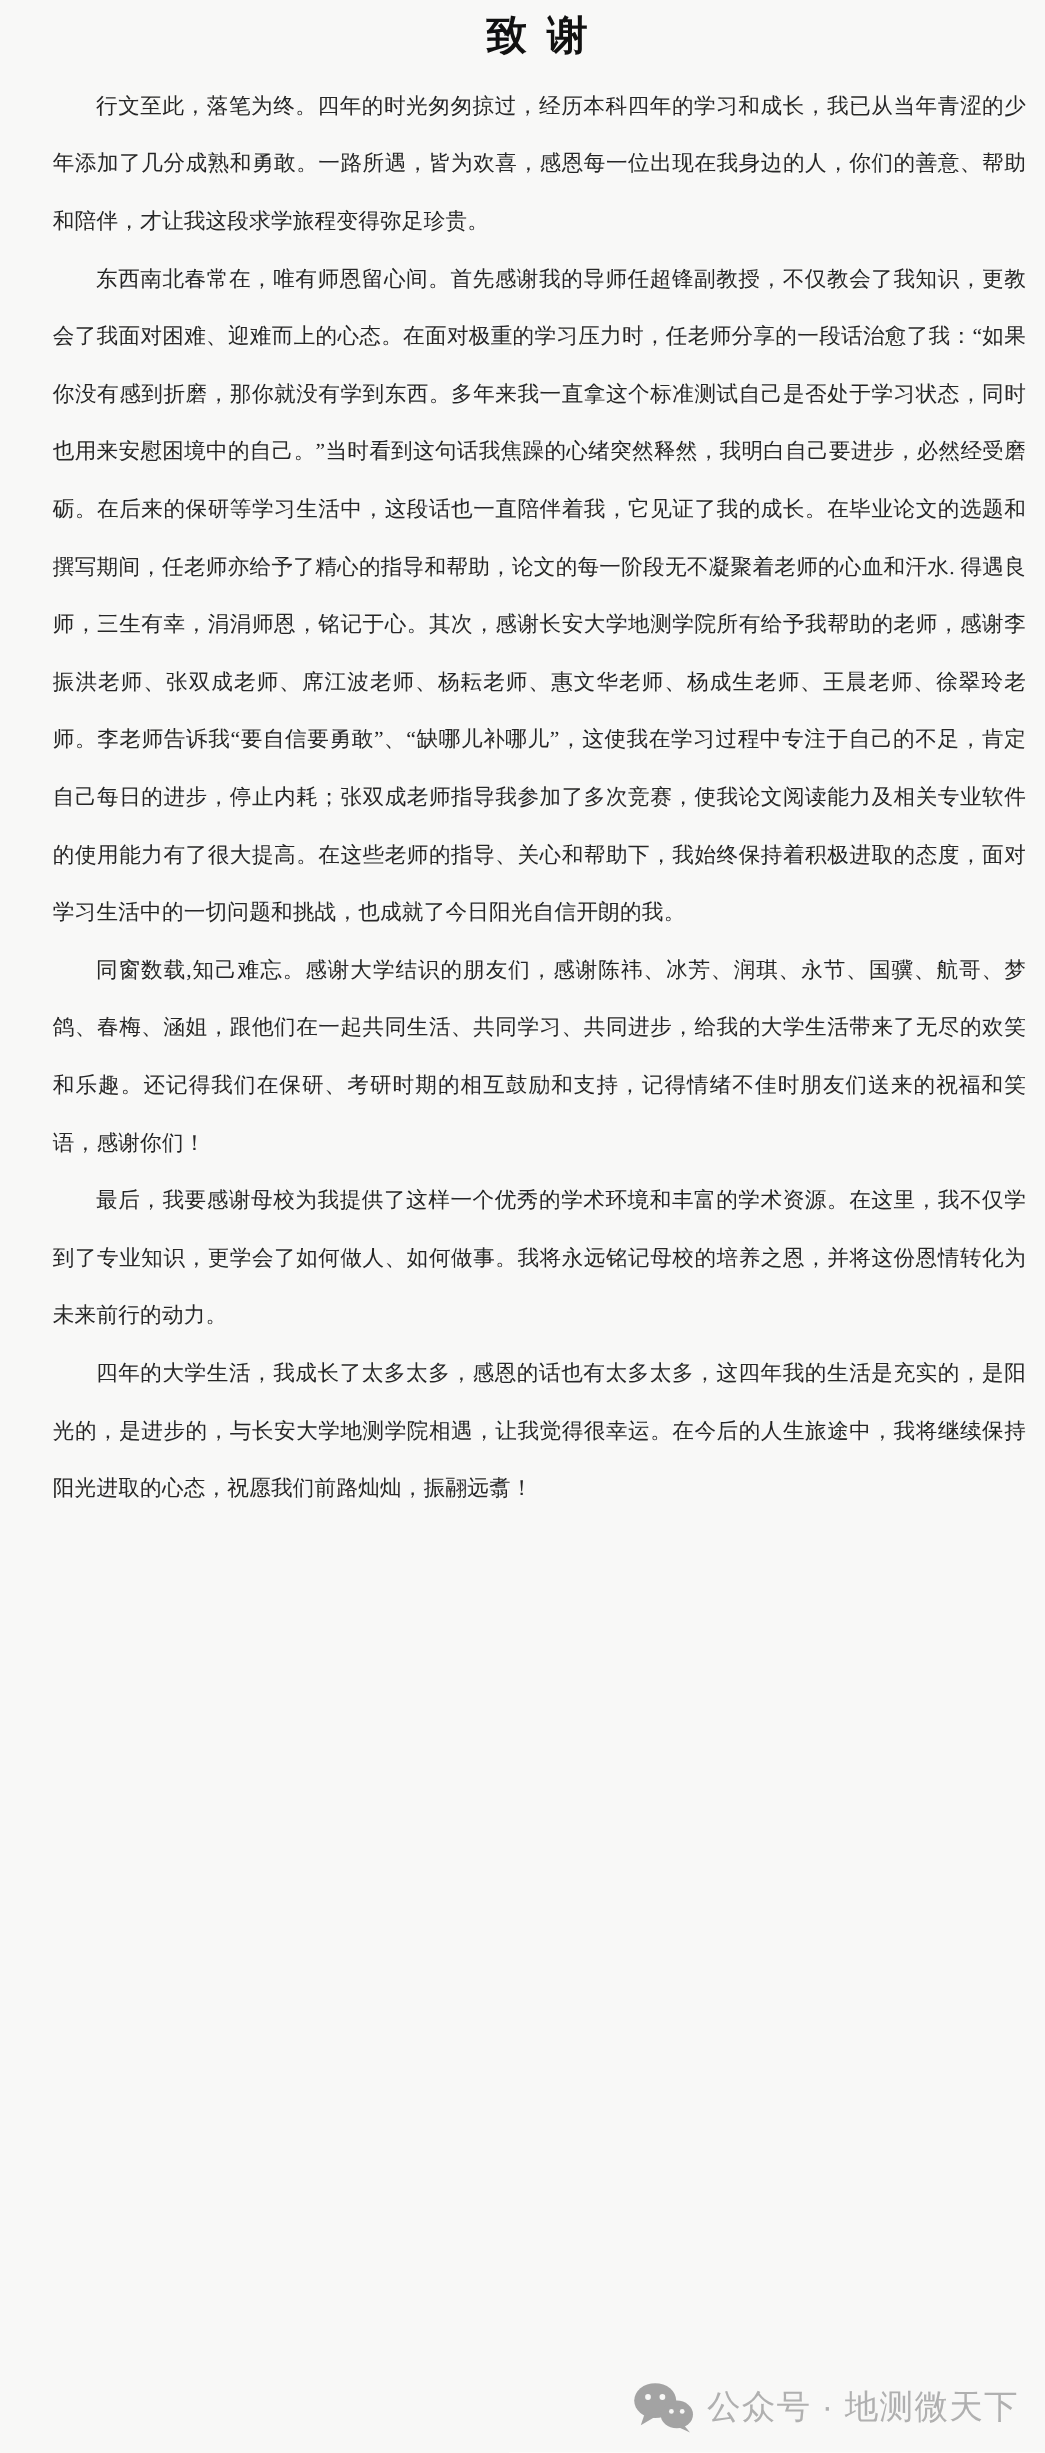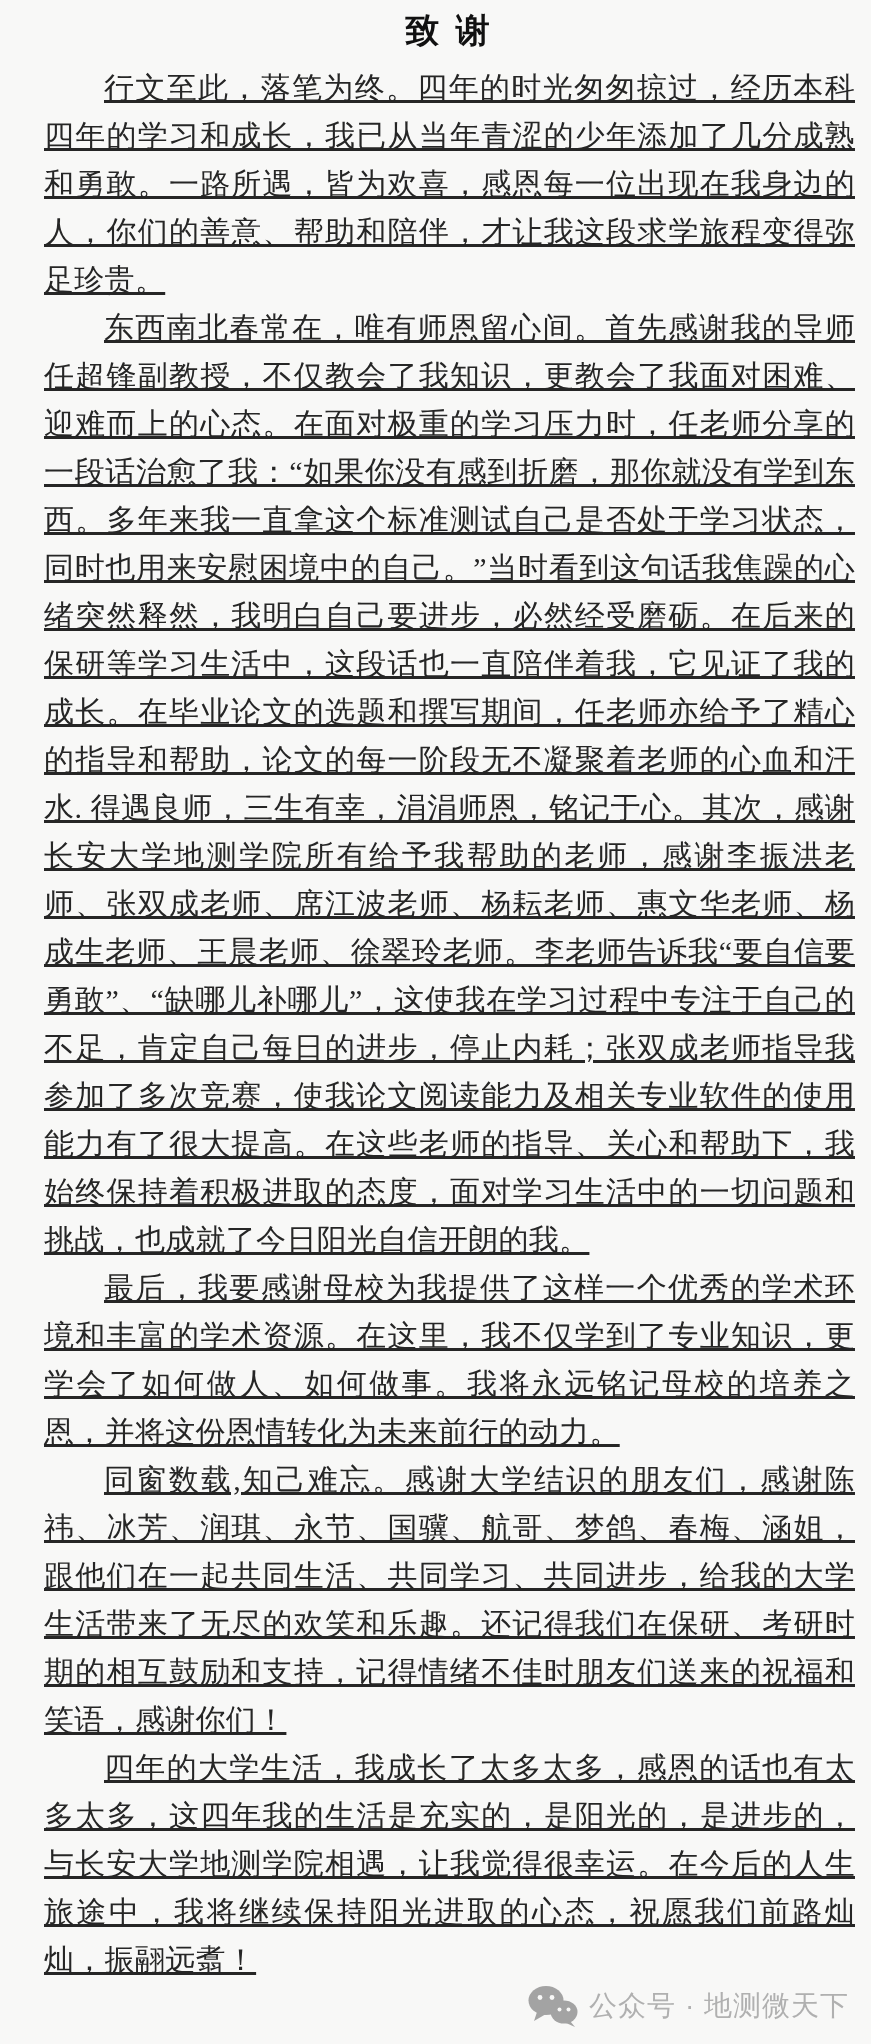--- a/index.html
+++ b/index.html
@@ -23,28 +23,27 @@
     margin: 2px 0 12px 0;
     text-align: center;
     font-size: 34px;
     font-weight: bold;
     letter-spacing: 0.12em;
     color: var(--title-color, #111111);
     line-height: 42px;
   }
   .para {
     margin: 0;
-    font-size: 30px;
+    font-size: 18px;
     line-height: 48px;
     text-align: justify;
     text-justify: inter-ideograph;
     text-indent: 2em;
     word-break: break-all;
     letter-spacing: 0.01em;
-    text-decoration: underline;
   }
   .watermark {
     position: absolute;
     right: 22px;
     bottom: 16px;
     display: flex;
     align-items: center;
     gap: 10px;
     user-select: none;
   }
@@ -66,23 +65,23 @@
 
 <div class="page">
 
   <h1 class="doc-title">致 谢</h1>
 
   <p class="para">行文至此，落笔为终。四年的时光匆匆掠过，经历本科四年的学习和成长，我已从当年青涩的少年添加了几分成熟和勇敢。一路所遇，皆为欢喜，感恩每一位出现在我身边的人，你们的善意、帮助和陪伴，才让我这段求学旅程变得弥足珍贵。</p>
 
   <p class="para">东西南北春常在，唯有师恩留心间。首先感谢我的导师任超锋副教授，不仅教会了我知识，更教会了我面对困难、迎难而上的心态。在面对极重的学习压力时，任老师分享的一段话治愈了我：“如果你没有感到折磨，那你就没有学到东西。多年来我一直拿这个标准测试自己是否处于学习状态，同时也用来安慰困境中的自己。”当时看到这句话我焦躁的心绪突然释然，我明白自己要进步，必然经受磨砺。在后来的保研等学习生活中，这段话也一直陪伴着我，它见证了我的成长。在毕业论文的选题和撰写期间，任老师亦给予了精心的指导和帮助，论文的每一阶段无不凝聚着老师的心血和汗水. 得遇良师，三生有幸，涓涓师恩，铭记于心。其次，感谢长安大学地测学院所有给予我帮助的老师，感谢李振洪老师、张双成老师、席江波老师、杨耘老师、惠文华老师、杨成生老师、王晨老师、徐翠玲老师。李老师告诉我“要自信要勇敢”、“缺哪儿补哪儿”，这使我在学习过程中专注于自己的不足，肯定自己每日的进步，停止内耗；张双成老师指导我参加了多次竞赛，使我论文阅读能力及相关专业软件的使用能力有了很大提高。在这些老师的指导、关心和帮助下，我始终保持着积极进取的态度，面对学习生活中的一切问题和挑战，也成就了今日阳光自信开朗的我。</p>
 
 
+  <p class="para">同窗数载,知己难忘。感谢大学结识的朋友们，感谢陈祎、冰芳、润琪、永节、国骥、航哥、梦鸽、春梅、涵姐，跟他们在一起共同生活、共同学习、共同进步，给我的大学生活带来了无尽的欢笑和乐趣。还记得我们在保研、考研时期的相互鼓励和支持，记得情绪不佳时朋友们送来的祝福和笑语，感谢你们！</p>
+
   <p class="para">最后，我要感谢母校为我提供了这样一个优秀的学术环境和丰富的学术资源。在这里，我不仅学到了专业知识，更学会了如何做人、如何做事。我将永远铭记母校的培养之恩，并将这份恩情转化为未来前行的动力。</p>
-
-  <p class="para">同窗数载,知己难忘。感谢大学结识的朋友们，感谢陈祎、冰芳、润琪、永节、国骥、航哥、梦鸽、春梅、涵姐，跟他们在一起共同生活、共同学习、共同进步，给我的大学生活带来了无尽的欢笑和乐趣。还记得我们在保研、考研时期的相互鼓励和支持，记得情绪不佳时朋友们送来的祝福和笑语，感谢你们！</p>
 
   <p class="para">四年的大学生活，我成长了太多太多，感恩的话也有太多太多，这四年我的生活是充实的，是阳光的，是进步的，与长安大学地测学院相遇，让我觉得很幸运。在今后的人生旅途中，我将继续保持阳光进取的心态，祝愿我们前路灿灿，振翮远翥！</p>
 
   <div class="watermark">
     <span class="wm-icon">
       <svg viewBox="0 0 52 44" width="52" height="44" aria-hidden="true">
         <g class="wm-icon-fill" fill="#a3a3a3">
           <ellipse cx="19" cy="16.5" rx="17.5" ry="14.5"></ellipse>
           <polygon points="10,28 7,37 19,30"></polygon>
           <ellipse cx="37" cy="28" rx="13.5" ry="11.5"></ellipse>

